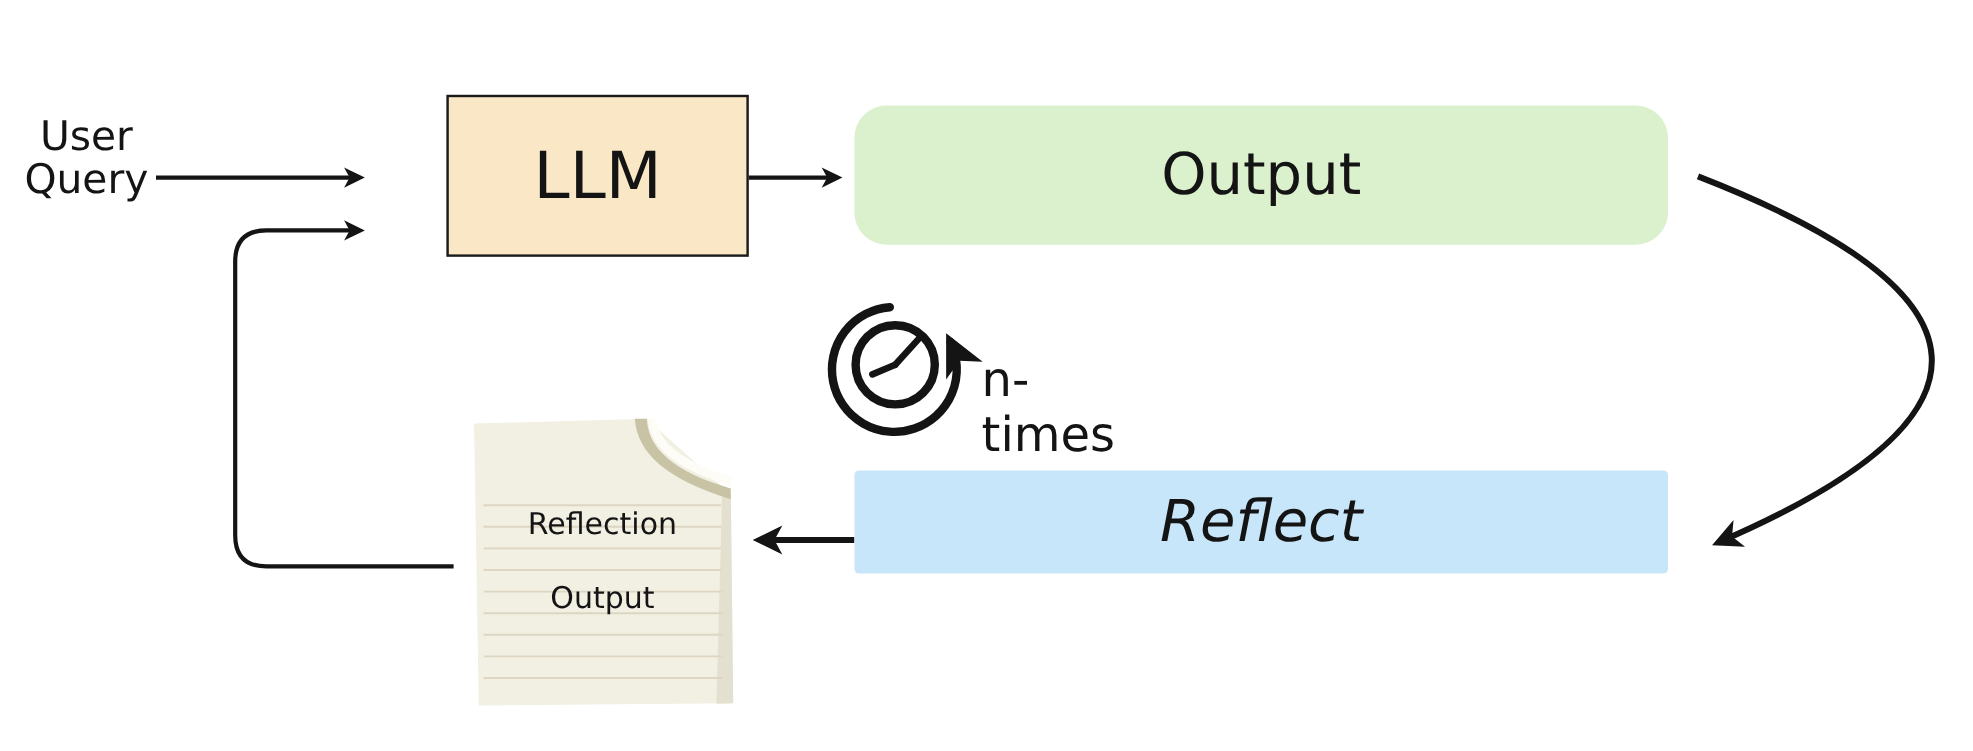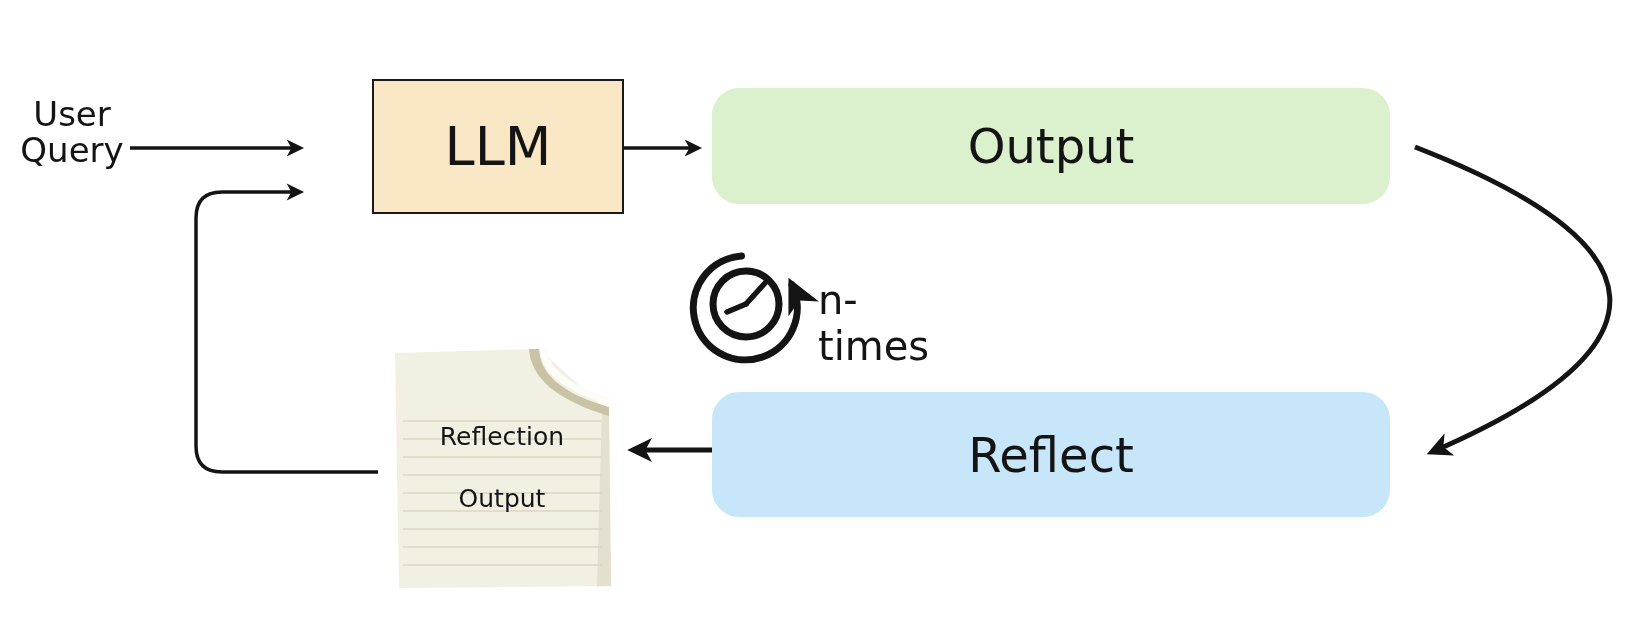--- a/index.html
+++ b/index.html
@@ -59,28 +59,29 @@
     width: 678px;
     height: 116px;
     background: var(--output-fill, #DBF0CD);
     border-radius: 27px;
     font-size: 48px;
   }
   .reflect-box {
     left: 712px;
     top: 392px;
     width: 678px;
-    height: 125px;
+    height: 86px;
     background: var(--reflect-fill, #C8E6FA);
-    border-radius: 27px;
+    border-radius: 4px;
     font-size: 48px;
+    font-style: italic;
   }
   .n-times {
     left: 818px;
-    top: 277px;
+    top: 294px;
     width: 150px;
     font-size: 40px;
     line-height: 46px;
     text-align: left;
   }
   .doc-wrap {
     position: absolute;
     left: 390px;
     top: 345px;
     width: 225px;

